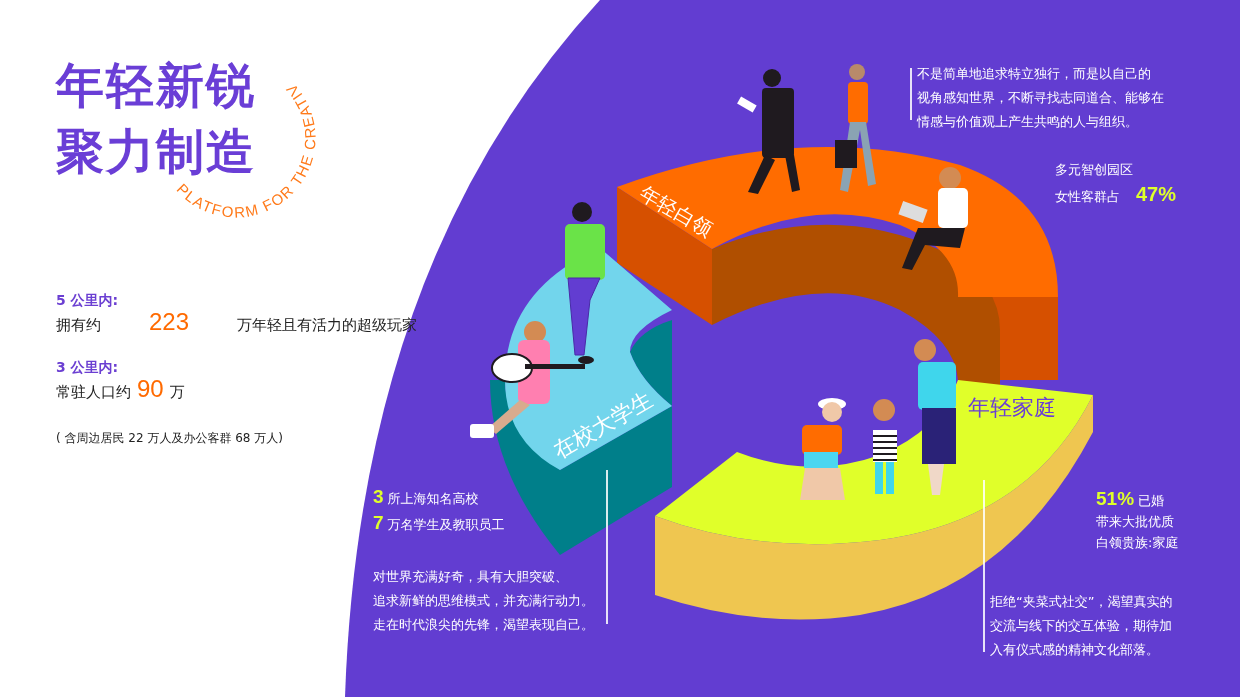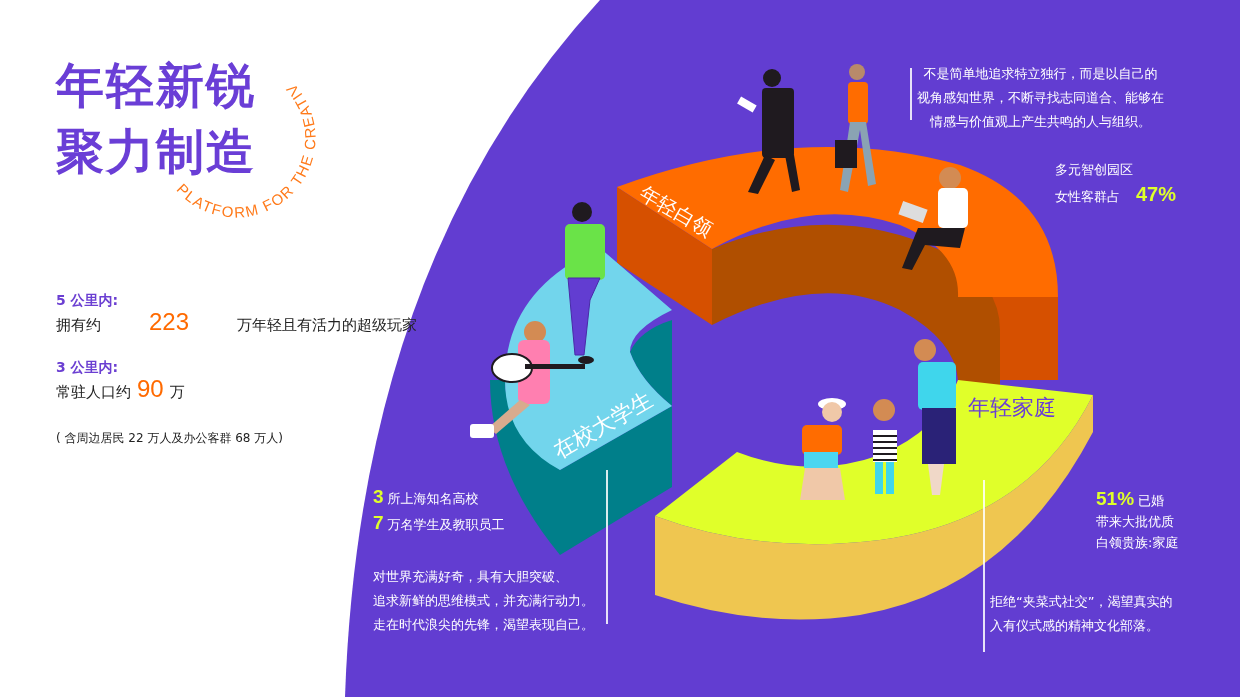--- a/index.html
+++ b/index.html
@@ -137,21 +137,21 @@
   </div>
 </div>
 
 <div class="abs note" style="left:56px; top:430px;">( 含周边居民 22 万人及办公客群 68 万人)</div>
 
 <div class="seg-label" style="left:648px; top:180px; transform:rotate(30deg); transform-origin:left top;">年轻白领</div>
 <div class="seg-label" style="left:548px; top:440px; transform:rotate(-30deg); transform-origin:left top; font-size:22px;">在校大学生</div>
 <div class="seg-label" style="left:968px; top:393px; color:#6a3ed6; font-size:22px;">年轻家庭</div>
 
 <div class="vline" style="left:910px; top:68px; height:52px;"></div>
-<div class="abs wtext" style="left:917px; top:62px;text-align:center;">
+<div class="abs wtext" style="left:917px; top:62px;">
   <div>不是简单地追求特立独行，而是以自己的</div>
   <div>视角感知世界，不断寻找志同道合、能够在</div>
   <div>情感与价值观上产生共鸣的人与组织。</div>
 </div>
 <div class="abs wtext" style="left:1055px; top:158px;">
   <div>多元智创园区</div>
   <div style="display:flex; align-items:baseline; gap:16px;">
     <span>女性客群占</span>
     <span class="lime" style="font-size:20px;">47%</span>
   </div>
@@ -178,14 +178,15 @@
   <div style="display:flex; align-items:baseline; gap:4px;">
     <span class="lime" style="font-size:19px;">51%</span>
     <span>已婚</span>
   </div>
   <div>带来大批优质</div>
   <div>白领贵族:家庭</div>
 </div>
 <div class="vline" style="left:983px; top:480px; height:172px;"></div>
 <div class="abs wtext" style="left:990px; top:590px;">
   <div>拒绝“夹菜式社交”，渴望真实的</div>
+  <div>交流与线下的交互体验，期待加</div>
   <div>入有仪式感的精神文化部落。</div>
 </div>
 
 </body></html>

